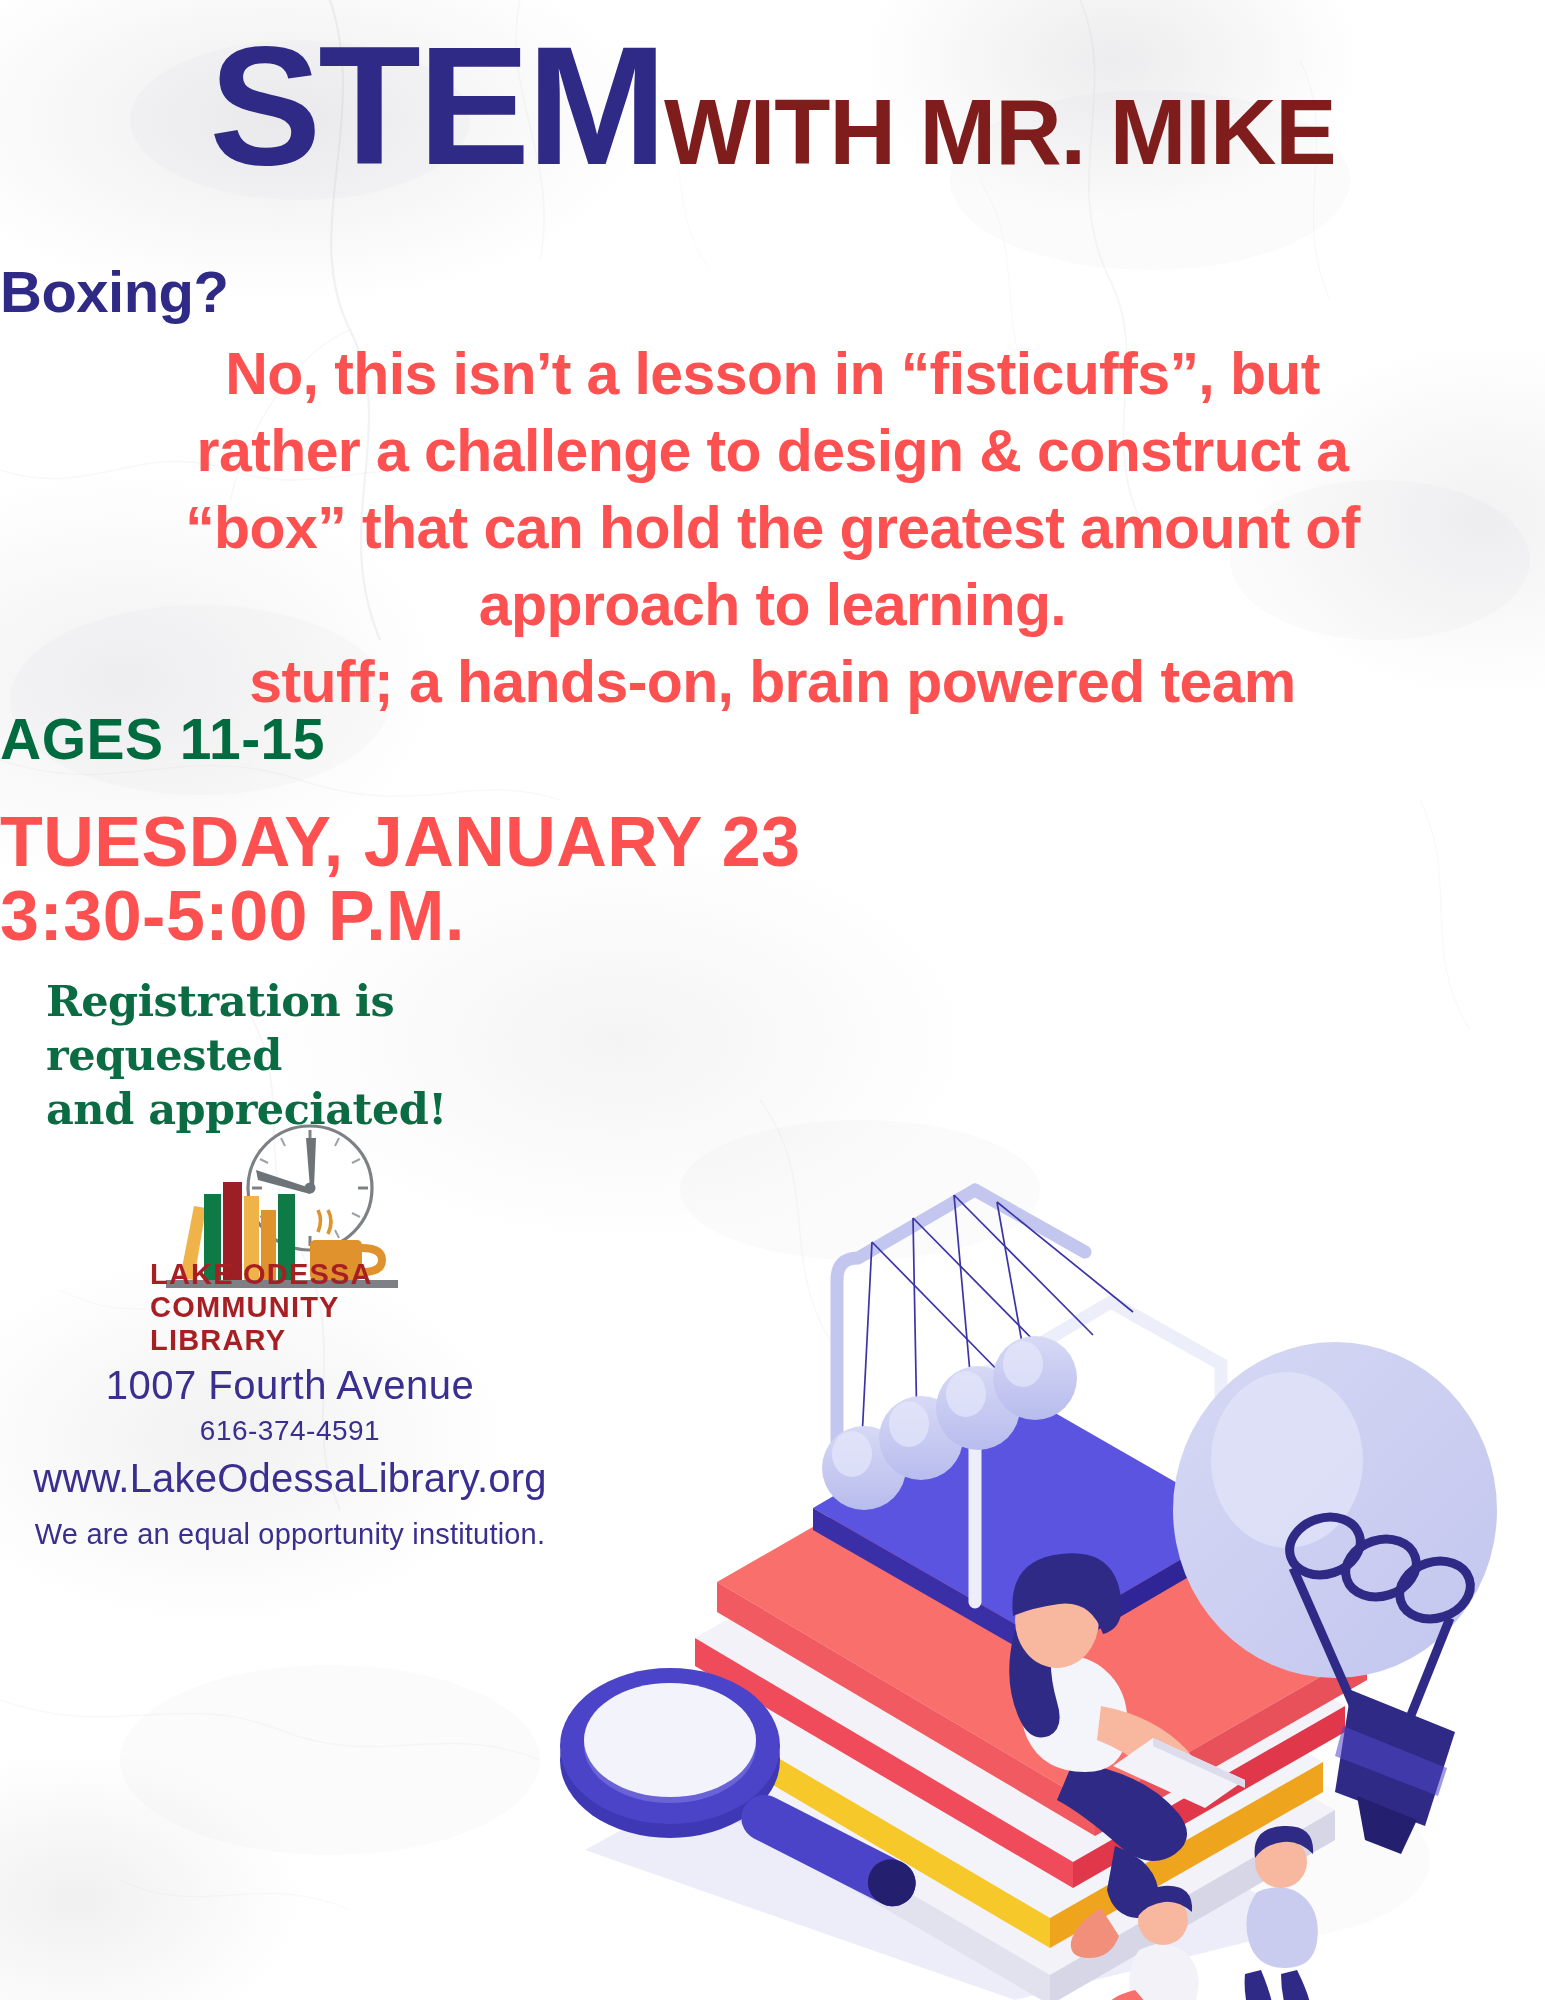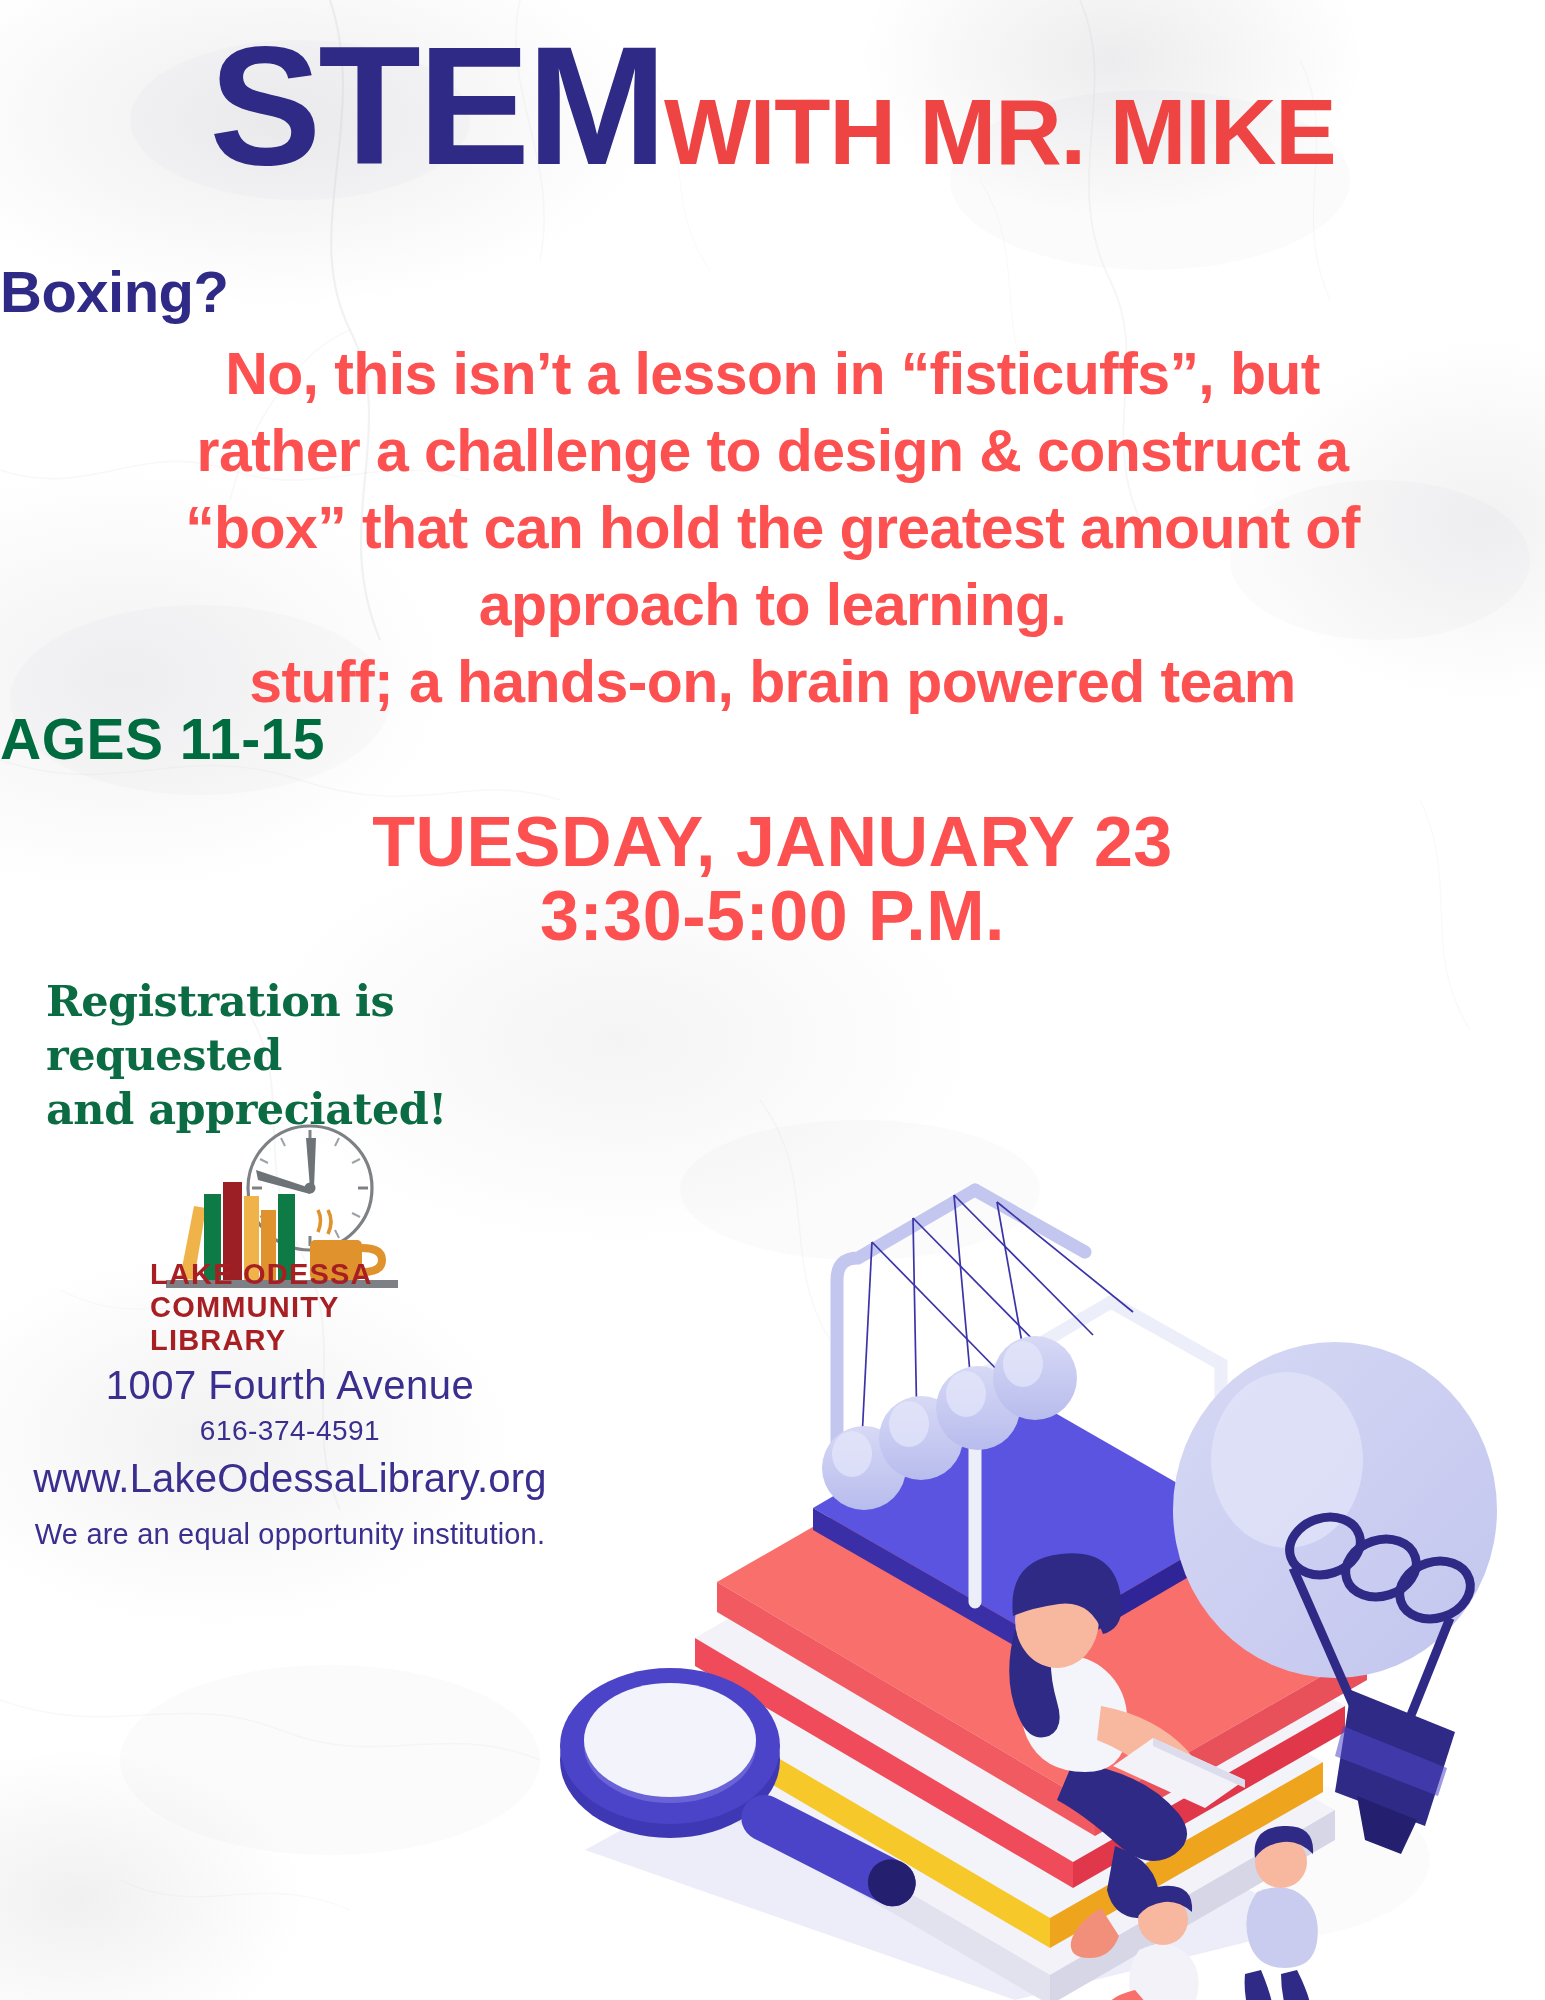--- a/index.html
+++ b/index.html
@@ -45,21 +45,21 @@
     font-size:168px;
     letter-spacing:-3px;
     color:#2e2a86;
     vertical-align:baseline;
   }
   .hl-sub{
     font-family:"Liberation Sans", sans-serif;
     font-weight:bold;
     font-size:92px;
     letter-spacing:-1px;
-    color:#ef4444;
+    color:#7f1d1d;
     vertical-align:baseline;
   }
 
   .q-line{
     position:absolute;left:0;right:0;top:258px;
     font-size:58px;font-weight:bold;
     color:#2e2a86;
     letter-spacing:-.5px;
   }
 
@@ -77,21 +77,20 @@
   .ages{
     position:absolute;left:0;right:0;top:706px;
     text-align:left;
     font-size:57px;font-weight:bold;
     color:#006b3f;
     letter-spacing:.5px;
   }
 
   .when{
     position:absolute;left:0;right:0;top:805px;
-    text-align:center;
     color:#fc5150;
     font-weight:bold;
     line-height:1.06;
     letter-spacing:.5px;
   }
   .when .l1{font-size:70px;}
   .when .l2{font-size:70px;}
 
   .reg{
     position:absolute;left:46px;top:975px;width:500px;

